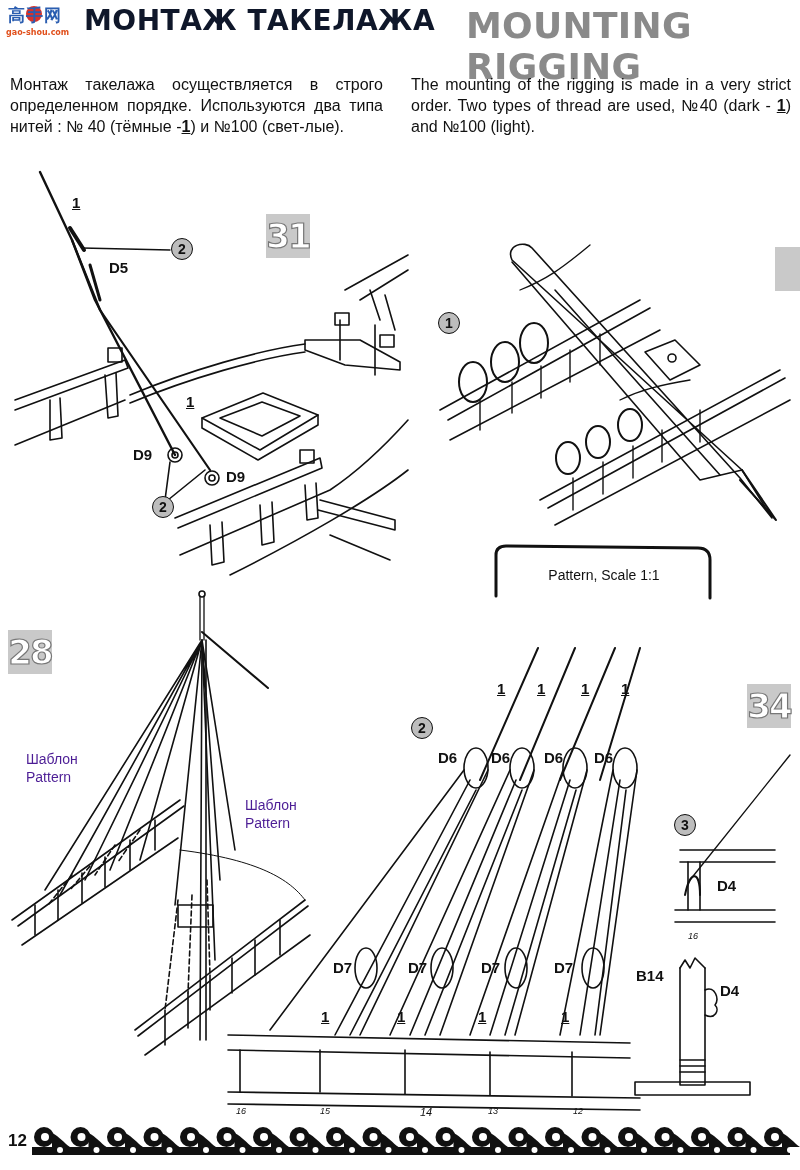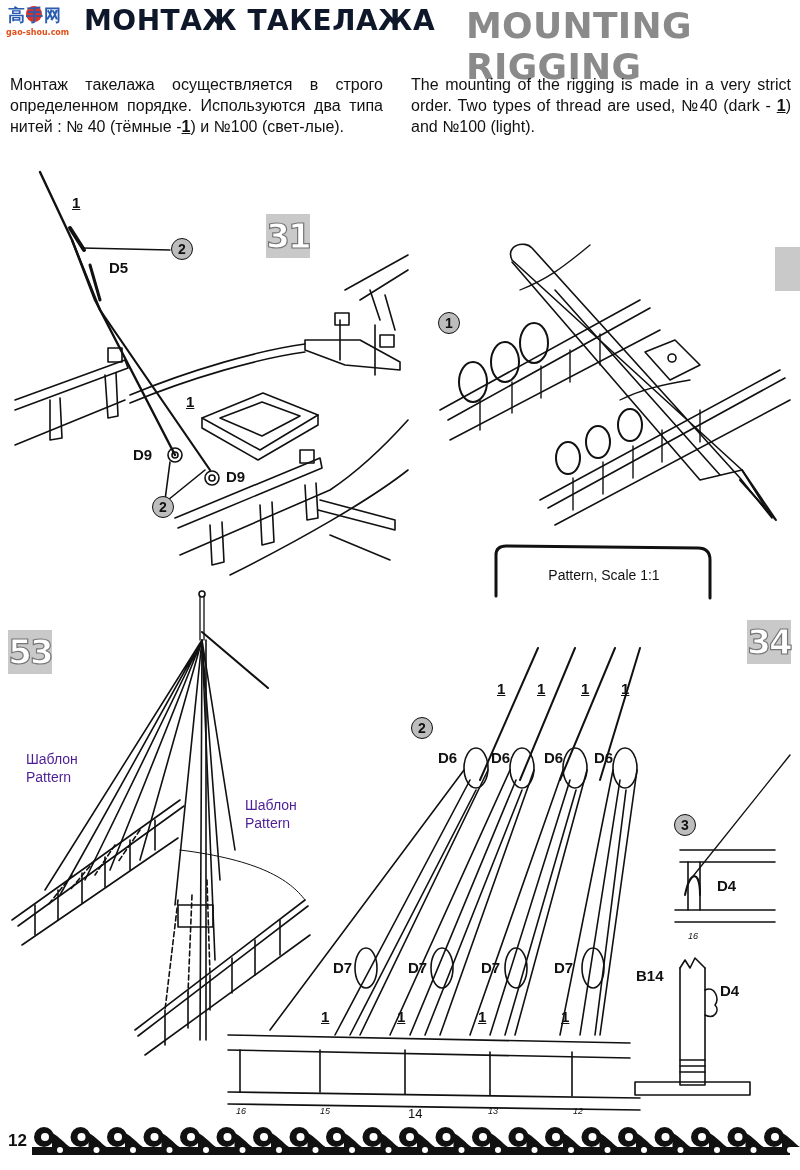--- a/index.html
+++ b/index.html
@@ -269,31 +269,31 @@
 <div class="abs lbl" style="left:226px;top:468px;">D9</div>
 <div class="abs circ" style="left:171px;top:238px;">2</div>
 <div class="abs circ" style="left:152px;top:496px;">2</div>
 
 <div class="abs fig-num" style="left:775px;top:247px;padding-left:40px;">32</div>
 <div class="abs circ" style="left:438px;top:312px;">1</div>
 <div class="abs pattern-label" style="left:498px;top:566px;width:212px;">
   <div>Pattern, Scale 1:1</div>
 </div>
 
-<div class="abs fig-num" style="left:8px;top:630px;">53</div>
+<div class="abs fig-num" style="left:8px;top:630px;">28</div>
 <div class="abs note" style="left:26px;top:750px;">
   <div>Шаблон</div>
   <div>Pattern</div>
 </div>
 <div class="abs note" style="left:245px;top:796px;">
   <div>Шаблон</div>
   <div>Pattern</div>
 </div>
 
-<div class="abs fig-num" style="left:747px;top:620px;">34</div>
+<div class="abs fig-num" style="left:747px;top:684px;">34</div>
 <div class="abs circ" style="left:411px;top:717px;">2</div>
 <div class="abs u1" style="left:497px;top:680px;">1</div>
 <div class="abs u1" style="left:537px;top:680px;">1</div>
 <div class="abs u1" style="left:581px;top:680px;">1</div>
 <div class="abs u1" style="left:621px;top:680px;">1</div>
 <div class="abs lbl" style="left:438px;top:749px;">D6</div>
 <div class="abs lbl" style="left:491px;top:749px;">D6</div>
 <div class="abs lbl" style="left:544px;top:749px;">D6</div>
 <div class="abs lbl" style="left:594px;top:749px;">D6</div>
 <div class="abs lbl" style="left:333px;top:959px;">D7</div>
@@ -304,18 +304,18 @@
 <div class="abs u1" style="left:397px;top:1008px;">1</div>
 <div class="abs u1" style="left:478px;top:1008px;">1</div>
 <div class="abs u1" style="left:561px;top:1008px;">1</div>
 <div class="abs circ" style="left:674px;top:814px;">3</div>
 <div class="abs lbl" style="left:717px;top:877px;">D4</div>
 <div class="abs lbl" style="left:636px;top:967px;">B14</div>
 <div class="abs lbl" style="left:720px;top:982px;">D4</div>
 
 <div class="abs" style="left:236px;top:1106px;font-size:9px;font-style:italic;">16</div>
 <div class="abs" style="left:320px;top:1106px;font-size:9px;font-style:italic;">15</div>
-<div class="abs" style="left:408px;top:1106px;font-size:13px;">14</div>
+<div class="abs" style="left:420px;top:1106px;font-size:11px;font-style:italic;">14</div>
 <div class="abs" style="left:488px;top:1106px;font-size:9px;font-style:italic;">13</div>
 <div class="abs" style="left:573px;top:1106px;font-size:9px;font-style:italic;">12</div>
 <div class="abs" style="left:688px;top:931px;font-size:9px;font-style:italic;">16</div>
 
 <div class="abs footer-num">12</div>
 
 </body></html>

